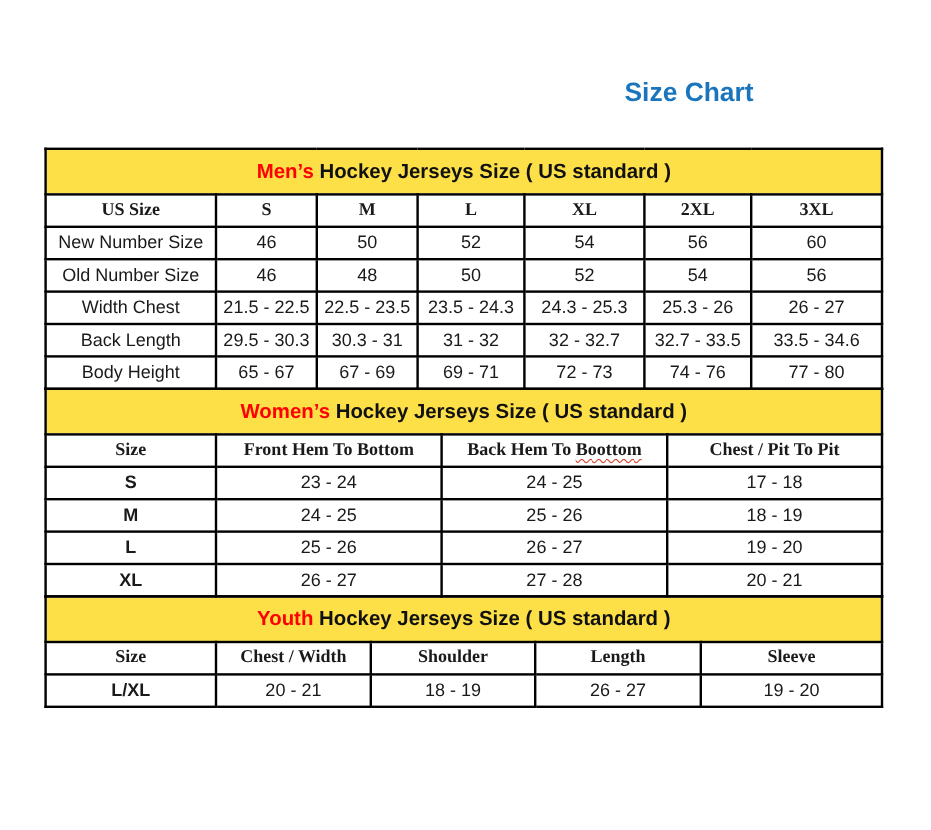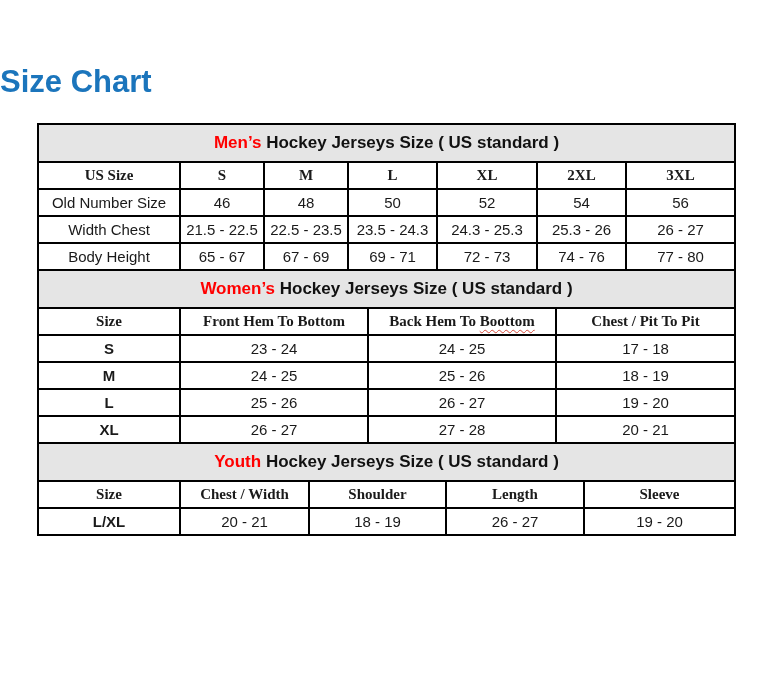--- a/index.html
+++ b/index.html
@@ -2,32 +2,32 @@
 <html><head>
 <meta charset="utf-8">
 <style>
   html, body { margin: 0; padding: 0; background: #ffffff; }
   .page {
     position: relative; width: 776px; height: 692px; overflow: hidden;
     background: #ffffff; font-family: "Liberation Sans", sans-serif;
   }
   .title {
     position: absolute; top: 64px; left: 0; width: 628px;
-    text-align: left; font-size: 31px; font-weight: bold;
+    text-align: right; font-size: 22px; font-weight: bold;
     color: #1B75BC; letter-spacing: 0px;
   }
   .tables { position: absolute; top: 123px; left: 37px; width: 697px; }
   table { border-collapse: collapse; table-layout: fixed; width: 697px; }
   table + table { margin-top: -2px; }
   td, th {
     border: 2px solid #000000; text-align: center; vertical-align: middle;
     color: #1a1a1a; padding: 0; overflow: hidden; white-space: nowrap;
   }
   tr.section-row td {
-    background: #e5e5e5; height: 36px; font-weight: bold; font-size: 17px;
+    background: #fde047; height: 36px; font-weight: bold; font-size: 17px;
     color: #111111;
   }
   .accent { color: #FF0000; }
   tr.header-row th { height: 25px; font-size: 15px; font-weight: bold; font-family: Liberation Serif, serif; }
   td.data { height: 25px; font-size: 15px; font-weight: normal; }
   td.label-reg { height: 25px; font-size: 15px; font-weight: normal; }
   td.label-bold { height: 25px; font-size: 15px; font-weight: bold; }
   .misspelled {
     text-decoration-line: underline;
     text-decoration-style: wavy;
@@ -62,36 +62,54 @@
         <tr class="header-row">
           <th>US Size</th>
           <th>S</th>
           <th>M</th>
           <th>L</th>
           <th>XL</th>
           <th>2XL</th>
           <th>3XL</th>
         </tr>
         <tr>
+          <td class="label-reg">New Number Size</td>
+          <td class="data">46</td>
+          <td class="data">50</td>
+          <td class="data">52</td>
+          <td class="data">54</td>
+          <td class="data">56</td>
+          <td class="data">60</td>
+        </tr>
+        <tr>
           <td class="label-reg">Old Number Size</td>
           <td class="data">46</td>
           <td class="data">48</td>
           <td class="data">50</td>
           <td class="data">52</td>
           <td class="data">54</td>
           <td class="data">56</td>
         </tr>
         <tr>
           <td class="label-reg">Width Chest</td>
           <td class="data">21.5 - 22.5</td>
           <td class="data">22.5 - 23.5</td>
           <td class="data">23.5 - 24.3</td>
           <td class="data">24.3 - 25.3</td>
           <td class="data">25.3 - 26</td>
           <td class="data">26 - 27</td>
+        </tr>
+        <tr>
+          <td class="label-reg">Back Length</td>
+          <td class="data">29.5 - 30.3</td>
+          <td class="data">30.3 - 31</td>
+          <td class="data">31 - 32</td>
+          <td class="data">32 - 32.7</td>
+          <td class="data">32.7 - 33.5</td>
+          <td class="data">33.5 - 34.6</td>
         </tr>
         <tr>
           <td class="label-reg">Body Height</td>
           <td class="data">65 - 67</td>
           <td class="data">67 - 69</td>
           <td class="data">69 - 71</td>
           <td class="data">72 - 73</td>
           <td class="data">74 - 76</td>
           <td class="data">77 - 80</td>
         </tr>

